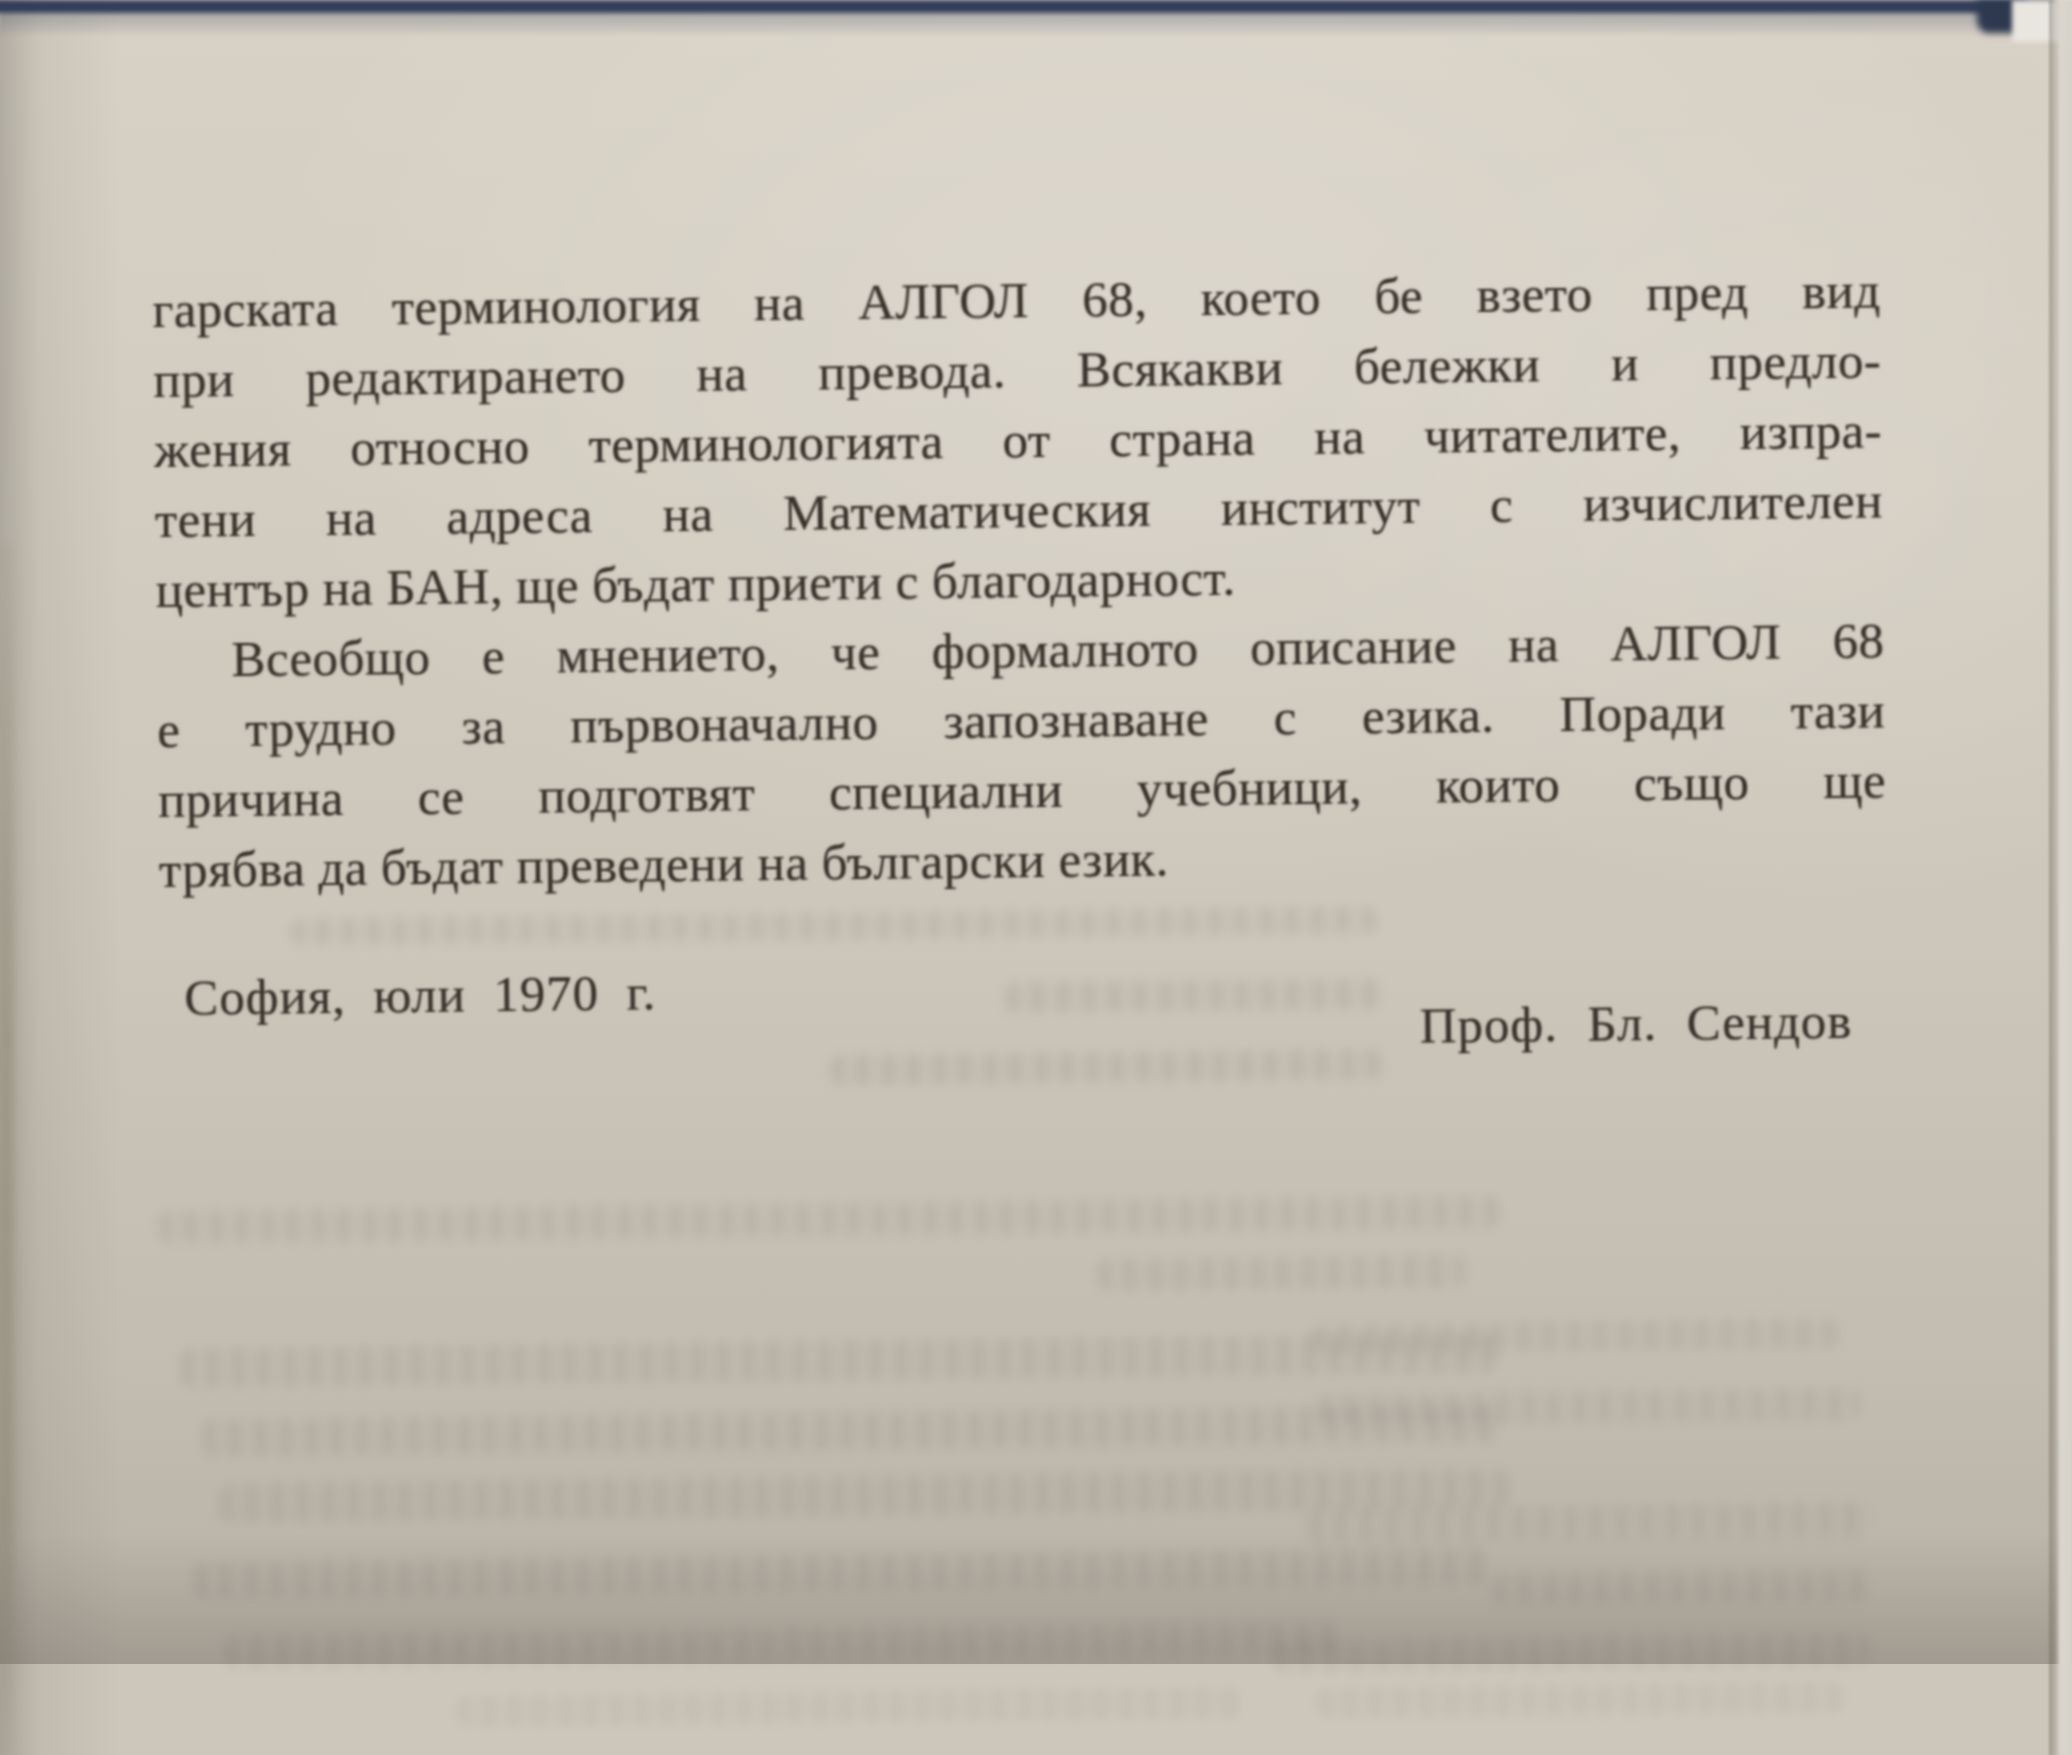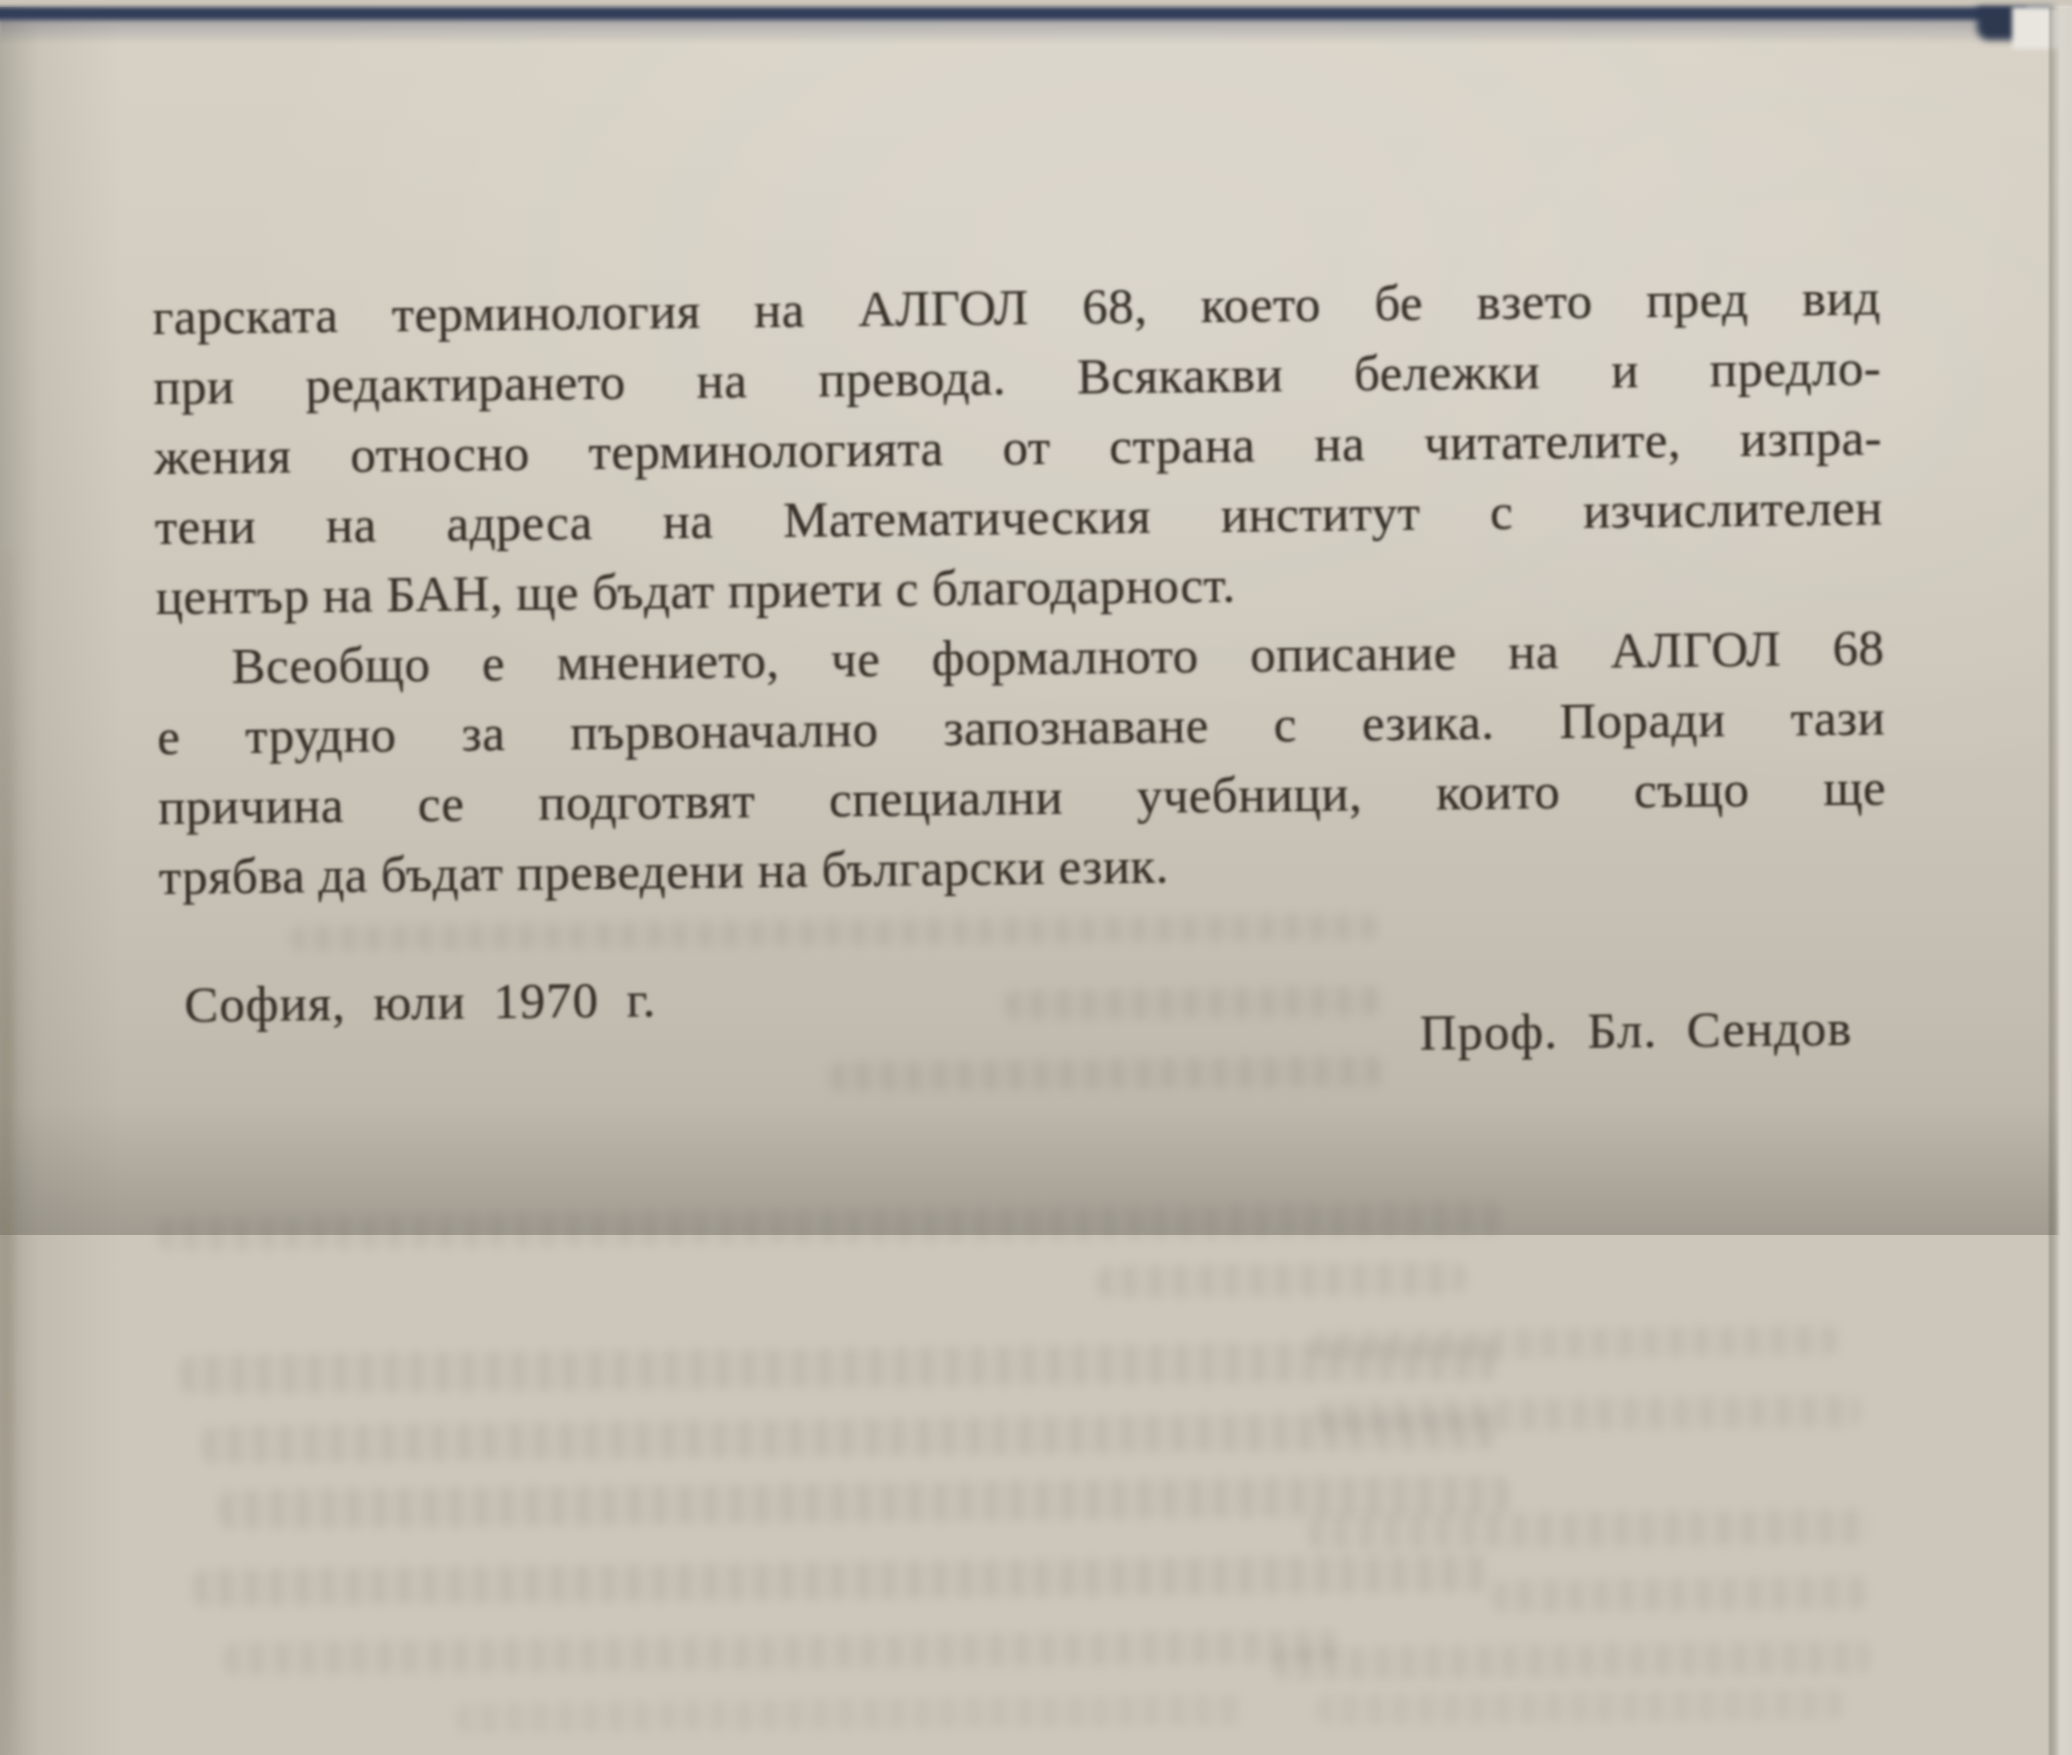--- a/index.html
+++ b/index.html
@@ -8,26 +8,25 @@
     width: 2073px;
     height: 1756px;
     overflow: hidden;
     background: #cdc7bb;
     font-family: "Liberation Serif", "DejaVu Serif", serif;
   }
   .photo {
     position: absolute;
     inset: 0;
     width: 2073px;
-    height: 1228px;
+    height: 1664px;
     background:
       radial-gradient(1317px 834px at 55% 20%, rgba(255,255,255,0.16), rgba(255,255,255,0) 70%),
       radial-gradient(790px 614px at 88% 30%, rgba(255,255,255,0.10), rgba(255,255,255,0) 70%),
       linear-gradient(180deg, #d8d2c6 0%, #d3cdc1 28%, #ccc6ba 58%, #c3bdb1 82%, #b8b2a6 100%);
-    margin-top: 7px;
   }
   
   .shade-left {
     position: absolute; left: 0; top: 0; width: 123px; height: 1756px;
     background: linear-gradient(90deg, rgba(90,87,78,0.30), rgba(90,87,78,0.10) 40px, rgba(90,87,78,0) 123px);
   }
   .shade-bottom {
     position: absolute; left: 0; bottom: 0; width: 2073px; height: 132px;
     background: linear-gradient(0deg, rgba(95,91,84,0.26), rgba(95,91,84,0) 100%);
   }

